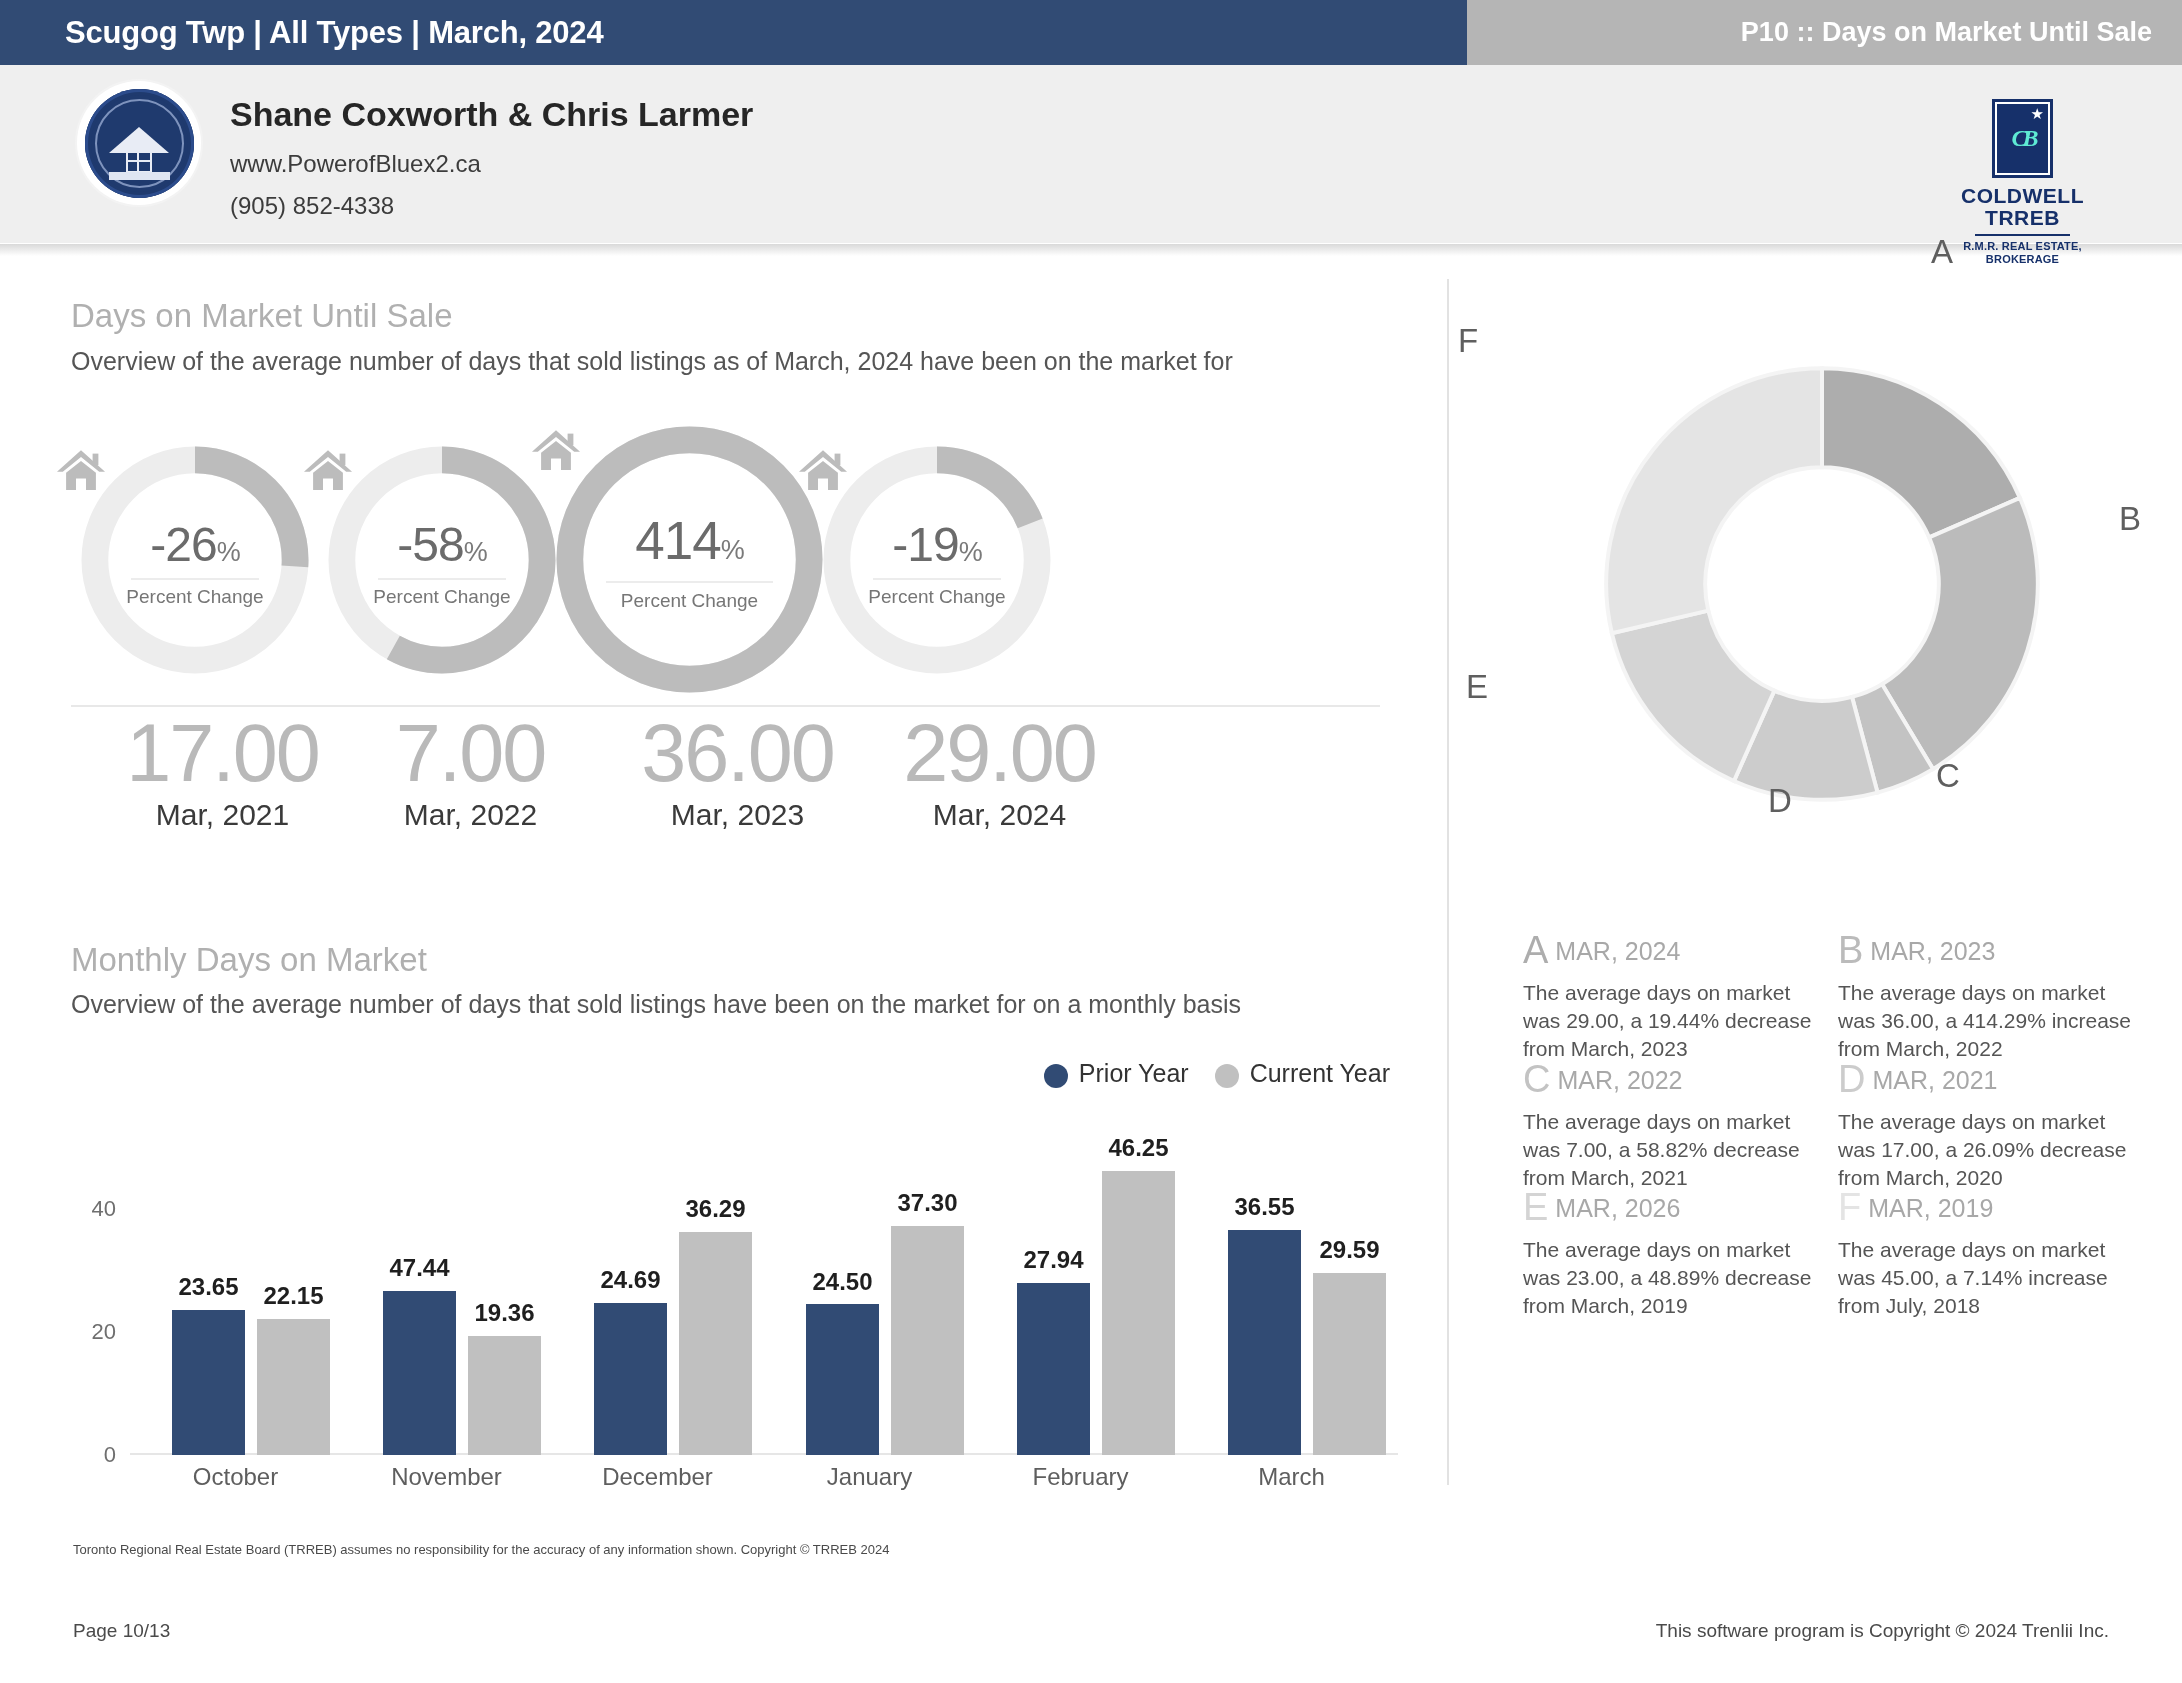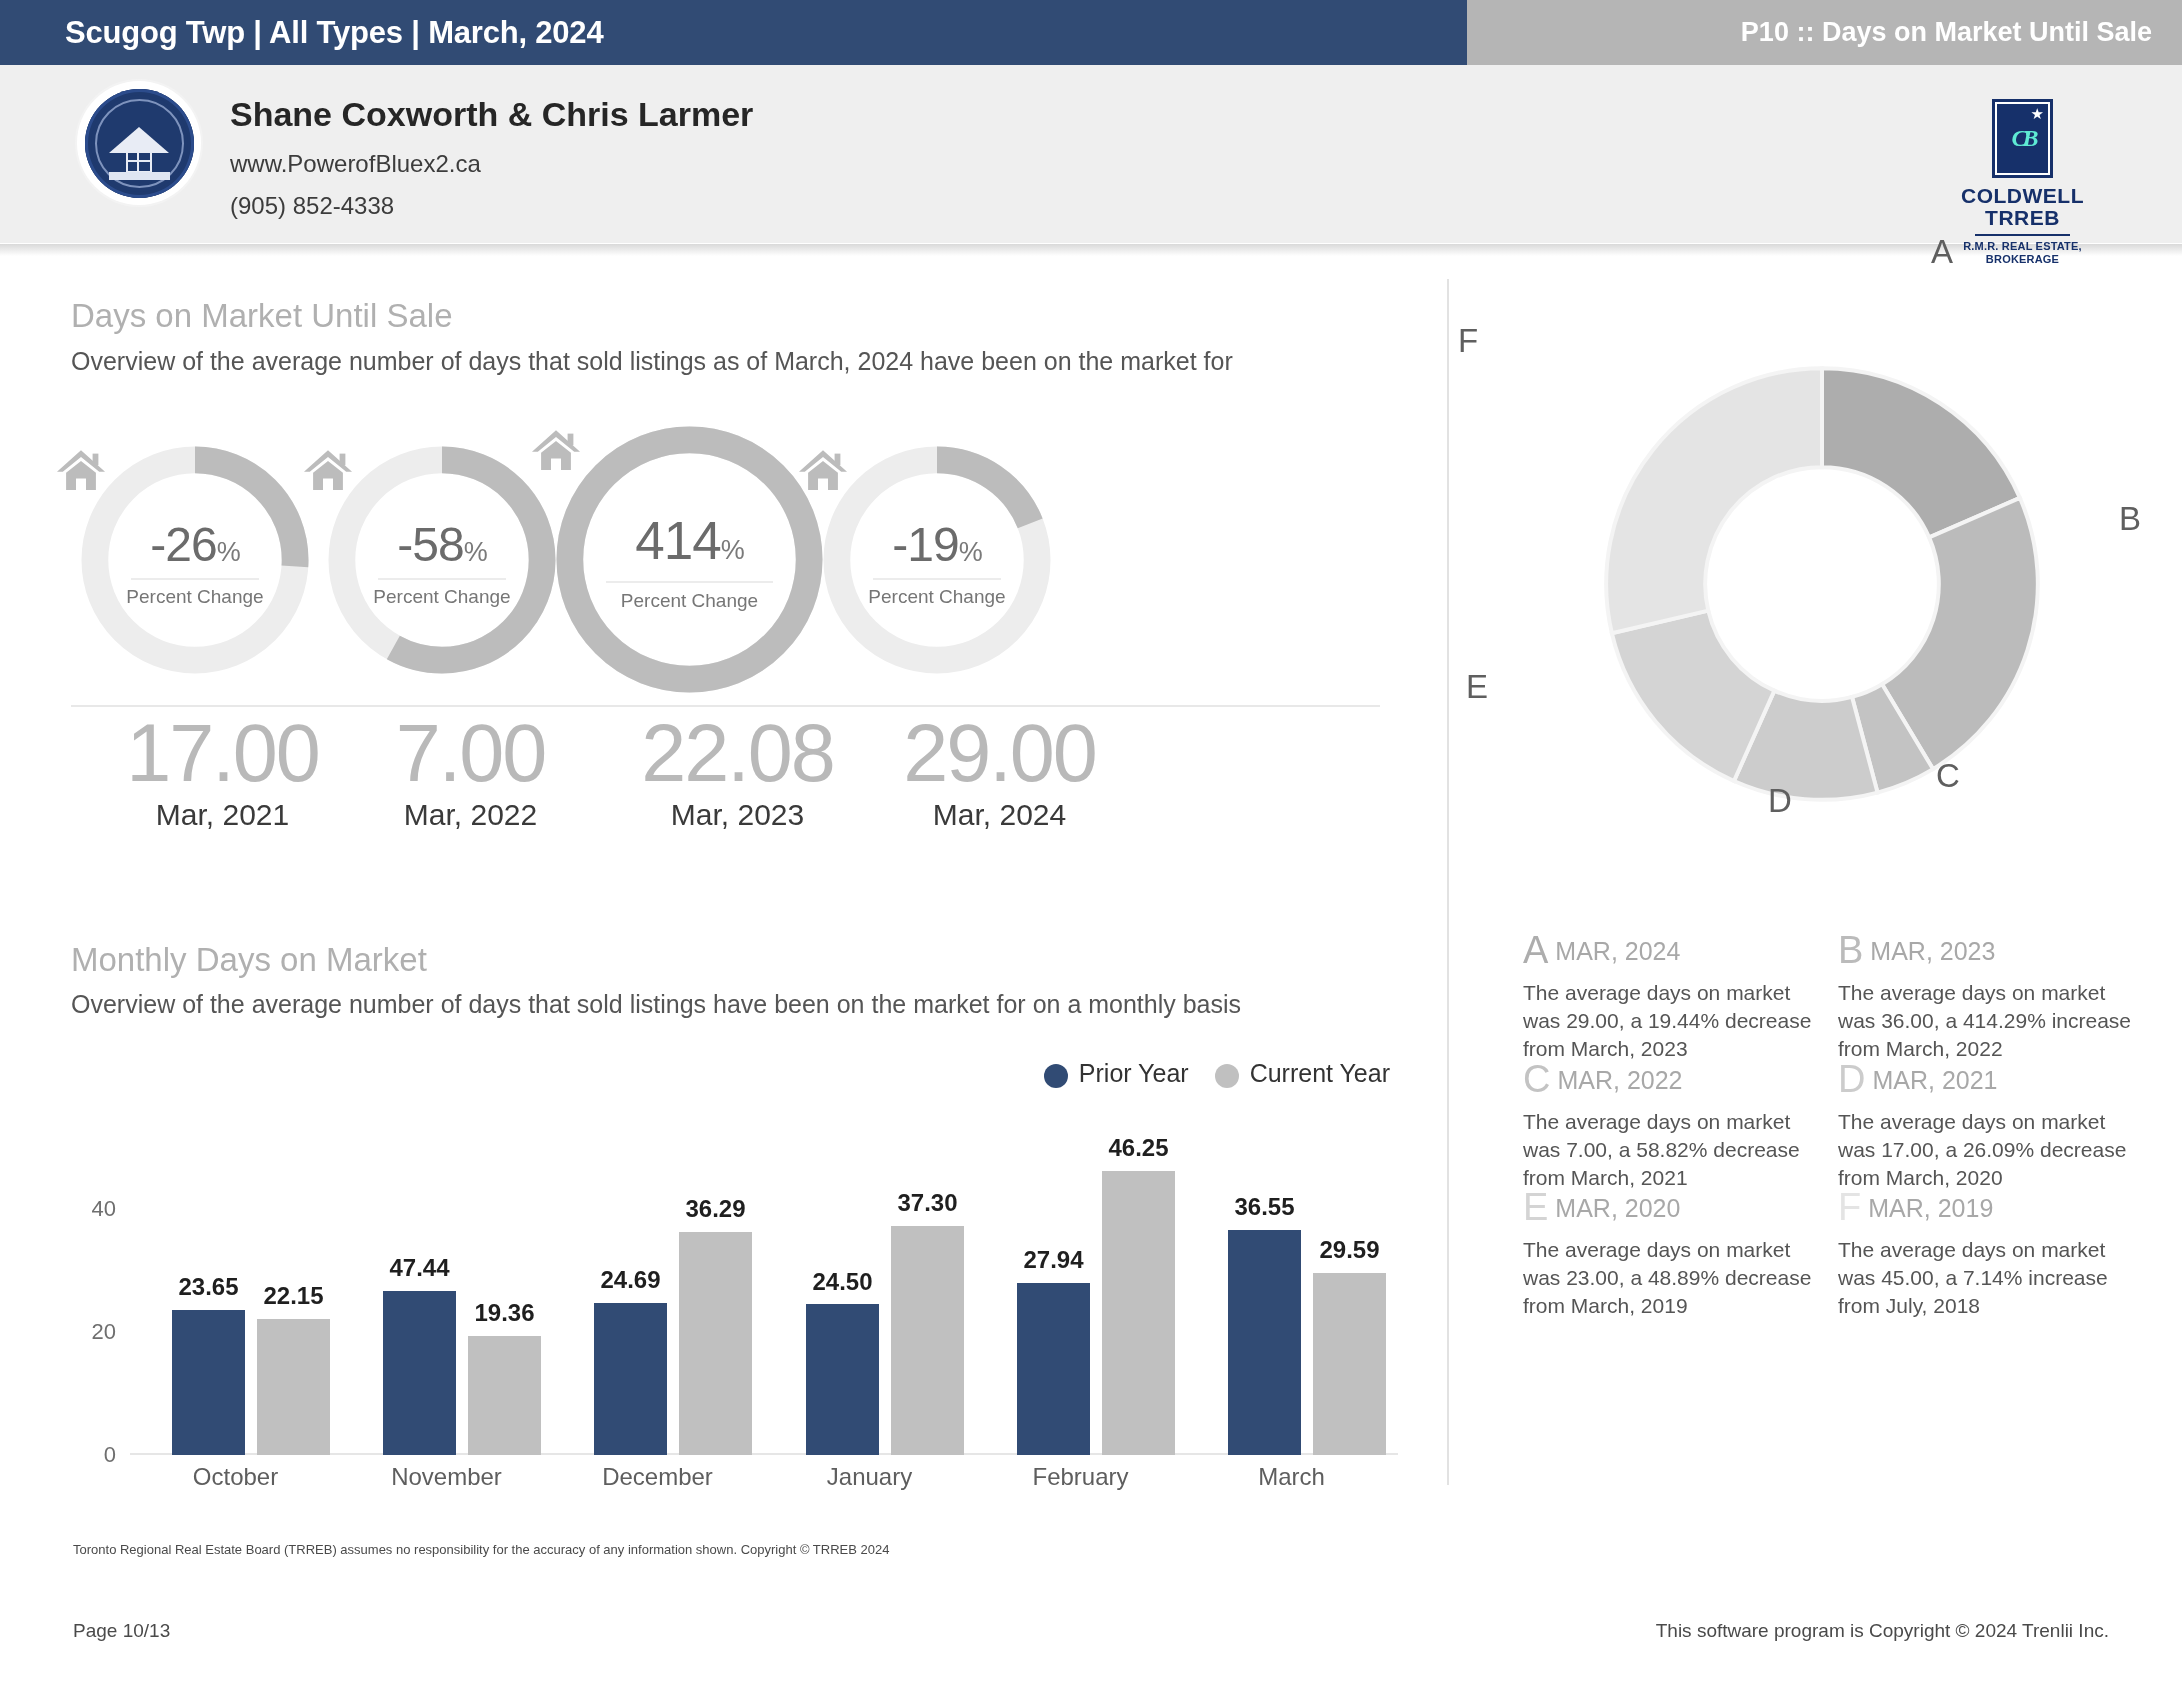--- a/index.html
+++ b/index.html
@@ -221,21 +221,21 @@
 <div id="bignum-row">
     <div class="bignum" style="left: 94px;">
       <div class="n">17.00</div>
       <div class="y">Mar, 2021</div>
     </div>
     <div class="bignum" style="left: 342px;">
       <div class="n">7.00</div>
       <div class="y">Mar, 2022</div>
     </div>
     <div class="bignum" style="left: 609px;">
-      <div class="n">22.08</div>
+      <div class="n">36.00</div>
       <div class="y">Mar, 2023</div>
     </div>
     <div class="bignum" style="left: 871px;">
       <div class="n">29.00</div>
       <div class="y">Mar, 2024</div>
     </div>
   </div>
 
 <div class="sec-title" style="left:71px;top:941px;">Monthly Days on Market</div>
 <div class="sec-sub" style="left:71px;top:990px;">Overview of the average number of days that sold listings have been on the market for on a monthly basis</div>
@@ -347,21 +347,21 @@
     </div>
     <div class="lcell" style="left: 0px; top: 129px;">
       <div class="hd"><span class="ltr" style="color: rgb(195, 195, 195);">C</span><span class="mon">MAR, 2022</span></div>
       <div class="bd">The average days on market was 7.00, a 58.82% decrease from March, 2021</div>
     </div>
     <div class="lcell" style="left: 315px; top: 129px;">
       <div class="hd"><span class="ltr" style="color: rgb(204, 204, 204);">D</span><span class="mon">MAR, 2021</span></div>
       <div class="bd">The average days on market was 17.00, a 26.09% decrease from March, 2020</div>
     </div>
     <div class="lcell" style="left: 0px; top: 257px;">
-      <div class="hd"><span class="ltr" style="color: rgb(212, 212, 212);">E</span><span class="mon">MAR, 2020</span></div>
+      <div class="hd"><span class="ltr" style="color: rgb(212, 212, 212);">E</span><span class="mon">MAR, 2026</span></div>
       <div class="bd">The average days on market was 23.00, a 48.89% decrease from March, 2019</div>
     </div>
     <div class="lcell" style="left: 315px; top: 257px;">
       <div class="hd"><span class="ltr" style="color: rgb(228, 228, 228);">F</span><span class="mon">MAR, 2019</span></div>
       <div class="bd">The average days on market was 45.00, a 7.14% increase from July, 2018</div>
     </div>
   </div>
 
 <div class="foot-disc">Toronto Regional Real Estate Board (TRREB) assumes no responsibility for the accuracy of any information shown. Copyright © TRREB 2024</div>
 <div class="foot-page">Page 10/13</div>

